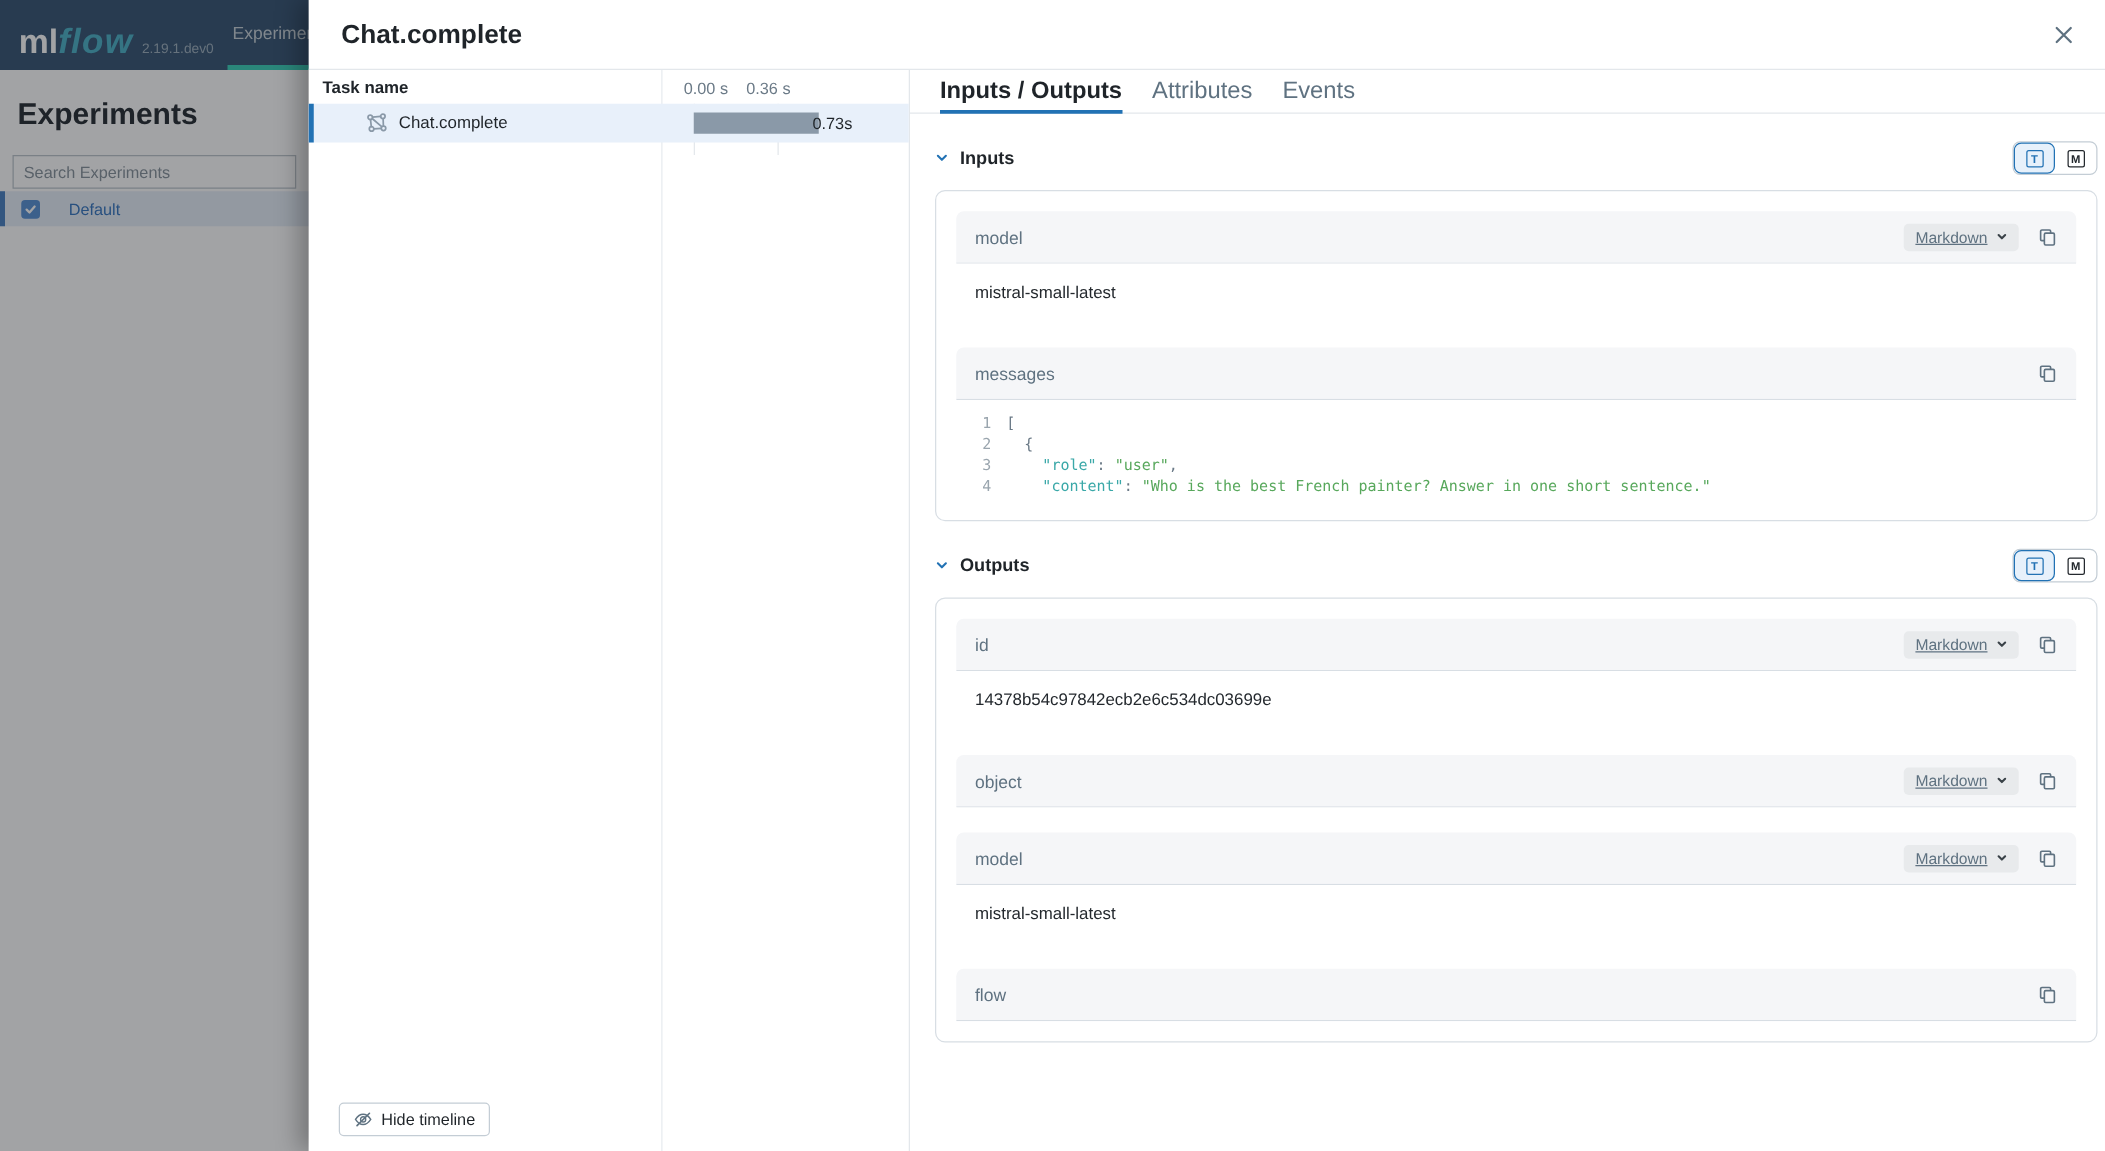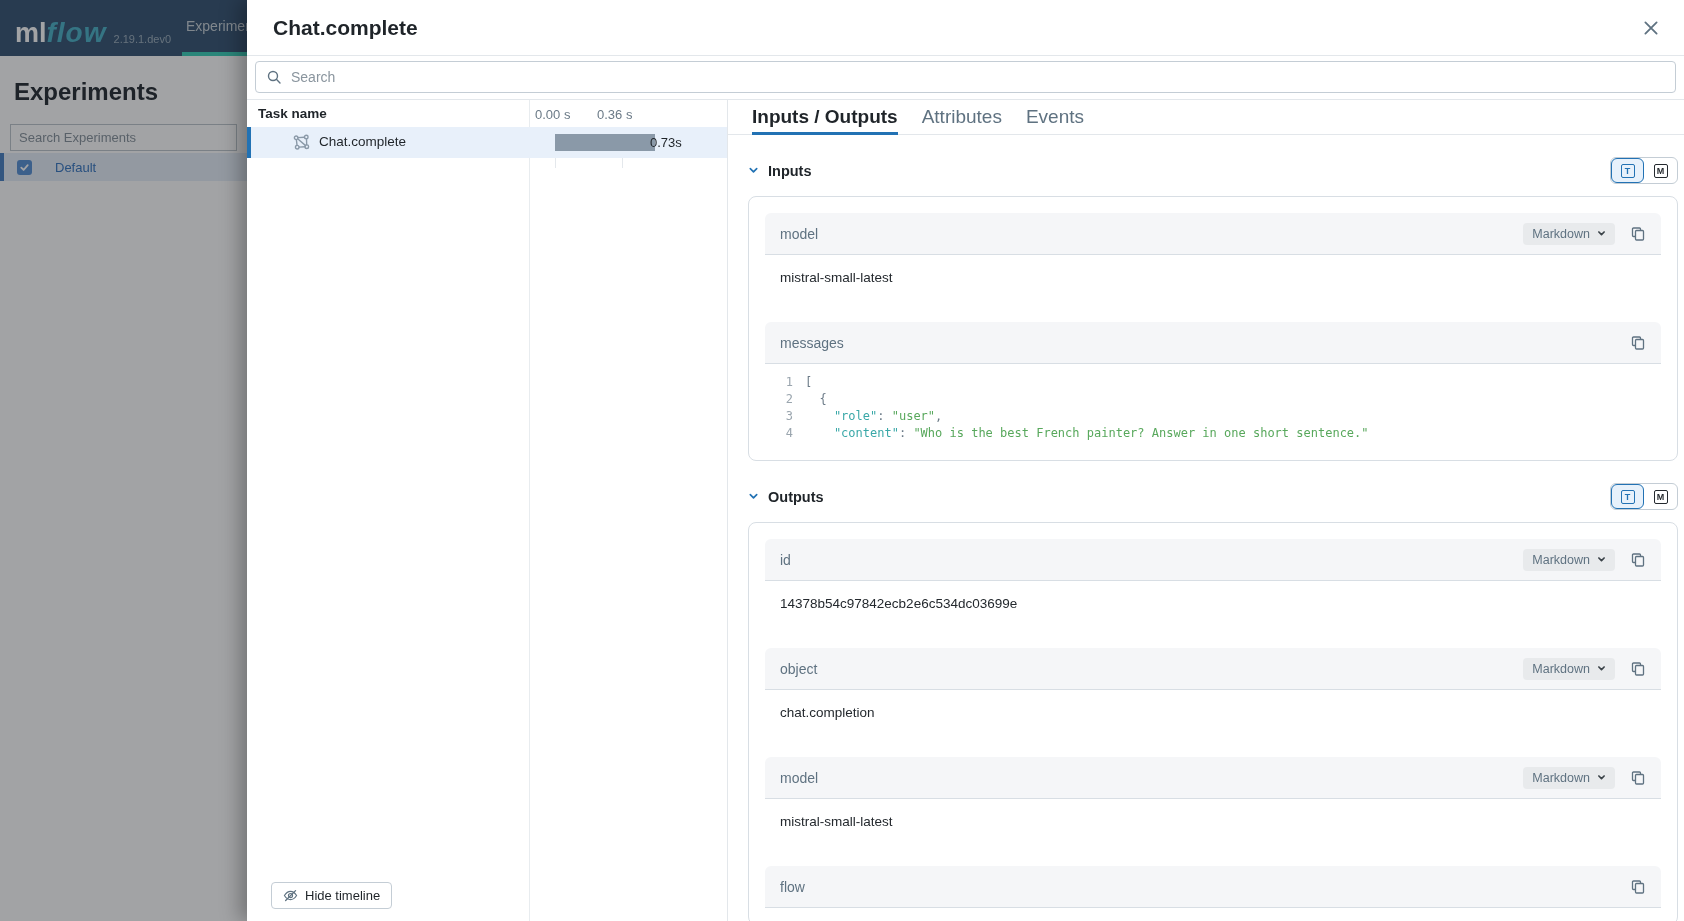--- a/index.html
+++ b/index.html
@@ -39,21 +39,21 @@
   .search-box input { flex:1; border:0; outline:0; font-size:14px; color:#24292E; font-family:inherit; }
   .search-box input::placeholder { color:#8A959E; }
   .drawer-body { flex:1; display:flex; min-height:0; }
 
   
   .timeline-pane { flex:none; width:481px; border-right:1px solid #E3E7EB; position:relative; display:flex; flex-direction:column; }
   .tasks-divider { position:absolute; left:282px; top:0; bottom:0; width:1px; background:#E8ECEF; }
   .pane-header { flex:none; height:27px; position:relative; }
   .col-task-name { position:absolute; left:11px; top:6px; font-size:13.5px; font-weight:700; color:#1F2429; }
   .tick-label { position:absolute; top:7px; font-size:13px; color:#6B7A87; }
-  .tick-0 { left:288px; } .tick-1 { left:350px; }
+  .tick-0 { left:300px; } .tick-1 { left:350px; }
   .gridline { position:absolute; top:27px; height:41px; width:1px; background:#E4E8EC; }
   .grid-0 { left:308px; } .grid-1 { left:375px; }
   .task-row { flex:none; height:31px; background:#E8F0FA; position:relative; cursor:pointer; }
   .row-accent { position:absolute; left:0; top:0; bottom:0; width:4px; background:#2272B4; }
   .trace-icon { position:absolute; left:46px; top:7px; width:17px; height:17px; color:#8A99A8; }
   .task-label { position:absolute; left:72px; top:7px; font-size:13.5px; color:#1F2429; }
   .gantt-bar { position:absolute; left:308px; top:7px; width:100px; height:17px; background:#8A99A8; }
   .gantt-duration { position:absolute; left:403px; top:8px; font-size:13px; color:#1F2429; }
   .pane-fill { flex:1; }
   .hide-btn { align-self:flex-start; margin:0 0 12px 24px; display:flex; align-items:center; gap:7px; border:1px solid #C4CDD5; border-radius:4px; background:#fff; padding:5px 11px; font-size:13px; color:#1F2429; cursor:pointer; font-family:inherit; }
@@ -73,21 +73,21 @@
   .tm-toggle { margin-left:auto; display:flex; border:1px solid #C4CDD5; border-radius:6px; background:#fff; }
   .tm-btn { width:33px; height:25px; display:flex; align-items:center; justify-content:center; border-radius:6px; cursor:pointer; }
   .tm-btn.active { background:#E7F1FB; outline:1px solid #2272B4; outline-offset:-1px; }
   .tm-glyph { width:14px; height:14px; border:1.7px solid #24292E; border-radius:2px; font-size:9px; font-weight:700; display:flex; align-items:center; justify-content:center; color:#24292E; }
   .tm-btn.active .tm-glyph { border-color:#2272B4; color:#2272B4; }
   .section-box { margin-top:12px; border:1px solid #D8DEE4; border-radius:8px; padding:16px; display:flex; flex-direction:column; gap:20px; }
   .card { border-radius:6px; }
   .card-header { background:#F5F6F8; border-bottom:1px solid #D8DEE4; border-radius:6px 6px 0 0; height:42px; display:flex; align-items:center; padding:0 15px; }
   .card-label { font-size:14px; color:#5F7281; }
   .card-controls { margin-left:auto; display:flex; align-items:center; gap:15px; }
-  .md-select { background:#E8EAEC; border-radius:4px; padding:4px 9px; display:flex; align-items:center; gap:7px; font-size:12.5px; color:#5F7281; cursor:pointer; }
+  .md-select { background:#E8EAEC; border-radius:4px; padding:4px 9px; display:flex; align-items:center; gap:7px; font-size:12.5px; color:#5F7281; cursor:pointer;text-decoration:underline; }
   .md-caret { width:9px; height:9px; color:#3A4248; }
   .copy-btn { width:16px; height:16px; color:#5F7281; cursor:pointer; }
   .card-body { background:#fff; padding:15px 15px 17px; font-size:13.5px; color:#24292E; }
   .card-body.code { padding:10px 15px 2px 0; font-family:"DejaVu Sans Mono", monospace; font-size:12px; }
   .code-line { display:flex; line-height:17px; }
   .ln { flex:none; width:40px; text-align:right; padding-right:12px; color:#9AA5AE; }
   .code-text { white-space:pre; }
   .tok-key { color:#3AA8A8; } .tok-str { color:#58A85C; } .tok-pun { color:#6B7A87; }
   .see-more { display:flex; align-items:center; justify-content:center; gap:5px; color:#2272B4; font-size:13px; padding:9px 0 3px; cursor:pointer; font-family:"Liberation Sans", sans-serif; }
   .see-more .chev { width:10px; height:10px; }
@@ -127,31 +127,20 @@
 
   <div class="drawer-header">
     <span class="drawer-title">Chat.complete</span>
     <span class="close-btn">
       <svg viewBox="0 0 16 16" width="18" height="18" fill="none" stroke="currentColor" stroke-width="1.6" stroke-linecap="round">
           <path d="M3 3 L13 13 M13 3 L3 13"></path>
         </svg>
     </span>
   </div>
 
-  <div class="drawer-search">
-    <div class="search-box">
-      <span>
-        <svg viewBox="0 0 16 16" width="16" height="16" fill="none" stroke="currentColor" stroke-width="1.4" stroke-linecap="round">
-            <circle cx="7" cy="7" r="4.5"></circle>
-            <path d="M10.6 10.6 L14 14"></path>
-          </svg>
-      </span>
-      <input placeholder="Search" style="">
-    </div>
-  </div>
 
   <div class="drawer-body">
 
     <div class="timeline-pane">
       <div class="tasks-divider"></div>
       <div class="gridline grid-0"></div>
       <div class="gridline grid-1"></div>
       <div class="pane-header">
         <span class="col-task-name">Task name</span>
         <span class="tick-label tick-0">0.00 s</span>
@@ -332,21 +321,20 @@
                       </span>
                   </span>
                   <span class="copy-btn">
                       <svg viewBox="0 0 16 16" width="16" height="16" fill="none" stroke="currentColor" stroke-width="1.3" stroke-linejoin="round">
                         <rect x="5.5" y="4.5" width="8" height="9.5" rx="1"></rect>
                         <path d="M10.5 4.5 V3 a1 1 0 0 0 -1 -1 H3.5 a1 1 0 0 0 -1 1 V9.5 a1 1 0 0 0 1 1 H5.5"></path>
                       </svg>
                     </span>
                 </span>
               </div>
-              <div class="card-body">chat.completion</div>
             </div>
 
             <div class="card">
               <div class="card-header">
                 <span class="card-label">model</span>
                 <span class="card-controls">
                   <span class="md-select">
                     <span>Markdown</span>
                     <span class="md-caret">
                         <svg viewBox="0 0 12 12" width="9" height="9" fill="none" stroke="currentColor" stroke-width="2.2" stroke-linecap="round" stroke-linejoin="round">

